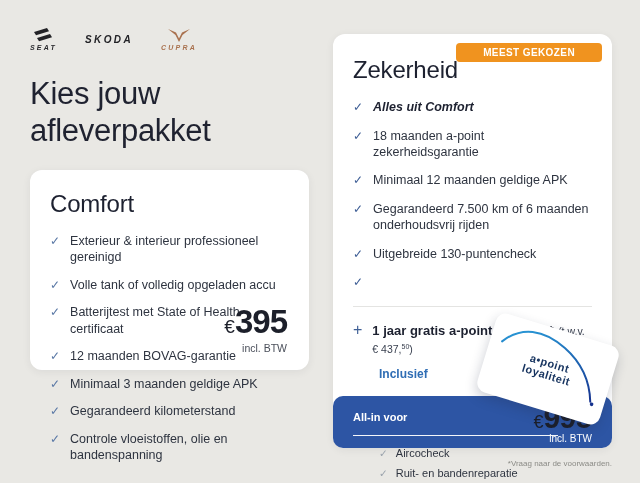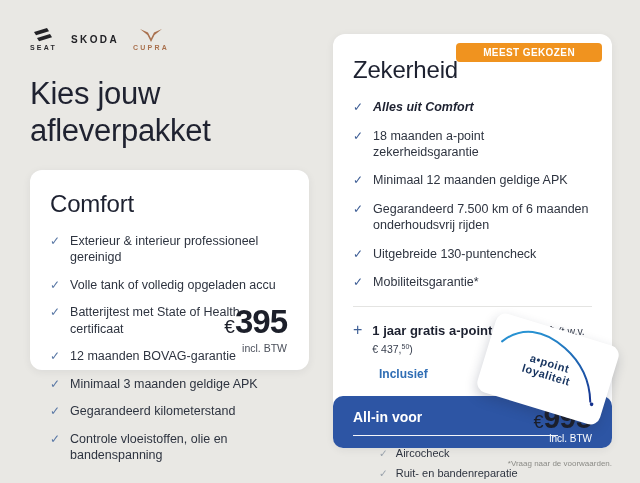--- a/index.html
+++ b/index.html
@@ -6,21 +6,21 @@
   html,body { width:640px; height:483px; }
   body {
     position:relative;
     background:#e9e8e4;
     font-family:"Liberation Sans", sans-serif;
     color:#23273a;
     overflow:hidden;
   }
 
   
-  .brand-row { position:absolute; left:30px; top:27px; display:flex; align-items:center; gap:14px; }
+  .brand-row { position:absolute; left:30px; top:27px; display:flex; align-items:center; gap:28px;font-style:italic; }
   .brand { display:flex; flex-direction:column; align-items:center; gap:2px; }
   .brand-word { font-size:7px; font-weight:bold; letter-spacing:2.2px; color:#2a2a2e; }
   .brand-word.cupra { color:#a9714e; }
   .skoda-word { font-size:10px; font-weight:bold; letter-spacing:2.4px; color:#222226; }
 
   
   .main-heading {
     position:absolute; left:30px; top:76px; width:300px;
     font-size:31px; font-weight:500; line-height:1.18;
     letter-spacing:-0.3px; color:#1f2230;
@@ -85,21 +85,21 @@
   .loyalty-line1 { font-size:11px; font-weight:bold; color:#16335f; letter-spacing:0.5px; }
   .loyalty-line2 { font-size:11px; font-weight:bold; color:#16335f; letter-spacing:0.5px; }
 
   
   .allin-bar {
     position:absolute; left:0; bottom:0; width:100%; height:52px;
     background:#2d55a4; border-radius:10px;
     display:flex; align-items:center; justify-content:space-between;
     padding:0 20px; z-index:2;
   }
-  .allin-label { color:#fff; font-size:14px; font-weight:bold; margin-top:-10px; }
+  .allin-label { color:#fff; font-size:11px; font-weight:bold; margin-top:-10px; }
   .allin-underline { position:absolute; left:20px; bottom:12px; width:205px; height:1px; background:#ffffff; opacity:0.95; }
   .allin-price { text-align:right; color:#fff; }
   .allin-price .price-cur { font-size:18px; }
   .allin-price .price-amount { font-size:30px; font-weight:bold; letter-spacing:-0.5px; }
   .allin-note { font-size:10px; color:#fff; margin-top:-2px; }
 
   
   .footnote { position:absolute; right:28px; top:459px; font-size:8px; color:#8b8b86; }
 </style>
 </head>
@@ -183,21 +183,20 @@
     <div class="item">
         <span class="check">✓</span>
         <span class="item-label">Gegarandeerd 7.500 km of 6 maanden onderhoudsvrij rijden</span>
       </div>
     <div class="item">
         <span class="check">✓</span>
         <span class="item-label">Uitgebreide 130-puntencheck</span>
       </div>
     <div class="item">
         <span class="check">✓</span>
-        <span class="item-label">Mobiliteitsgarantie*</span>
       </div>
   </div>
 
   <div class="divider"></div>
 
   <div class="plus-row">
     <span class="plus-sign">+</span>
     <span>
       <span class="plus-label">1 jaar gratis a-point loyaliteit*</span>
       <span class="plus-note"><span>(t.w.v. € 437,</span><sup>50</sup><span>)</span></span>

